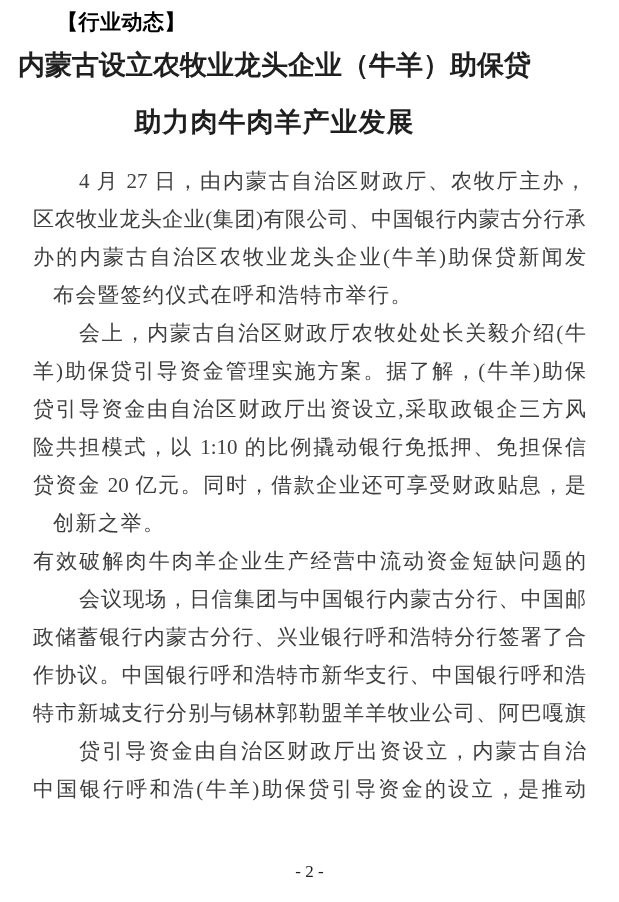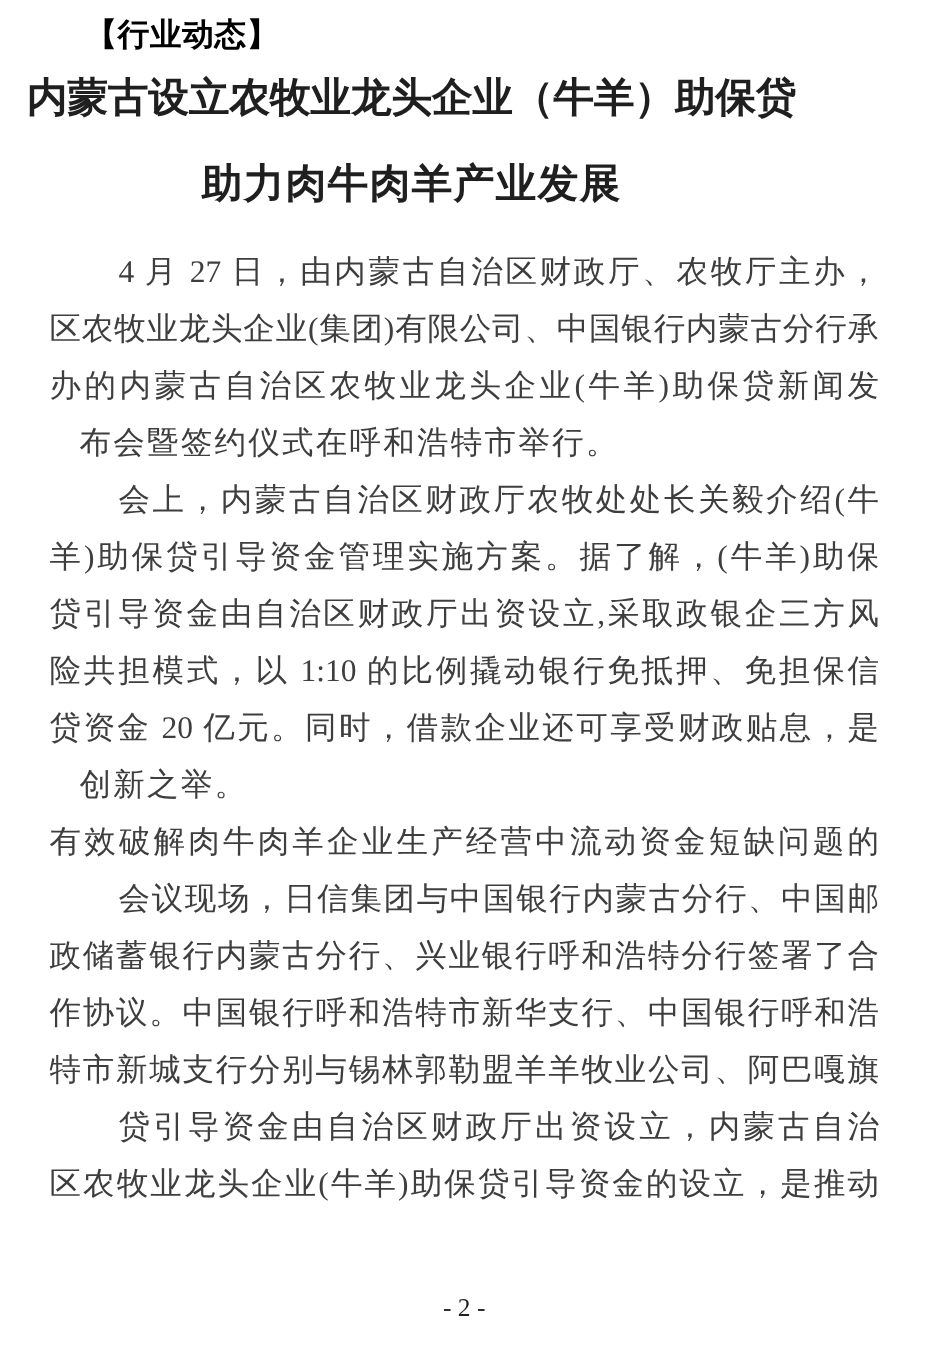--- a/index.html
+++ b/index.html
@@ -8,21 +8,21 @@
     width: 619px;
     height: 902px;
     background: #ffffff;
     overflow: hidden;
     font-family: "Liberation Serif", "DejaVu Serif", serif;
   }
   .section-tag {
     position: absolute;
     top: 10px;
     left: 57px;
-    font-family: Liberation Serif, serif;
+    font-family: Liberation Mono, monospace;
     font-weight: bold;
     font-size: 21px;
     line-height: 27px;
     color: #000000;
     letter-spacing: 0.5px;
   }
   .title {
     position: absolute;
     left: 0;
     width: 549px;
@@ -86,17 +86,17 @@
       <div class="bodyline">贷引导资金由自治区财政厅出资设立,采取政银企三方风</div>
       <div class="bodyline">险共担模式，以 1:10 的比例撬动银行免抵押、免担保信</div>
       <div class="bodyline">贷资金 20 亿元。同时，借款企业还可享受财政贴息，是</div>
       <div class="bodyline end">创新之举。</div>
       <div class="bodyline">有效破解肉牛肉羊企业生产经营中流动资金短缺问题的</div>
       <div class="bodyline first">会议现场，日信集团与中国银行内蒙古分行、中国邮</div>
       <div class="bodyline">政储蓄银行内蒙古分行、兴业银行呼和浩特分行签署了合</div>
       <div class="bodyline">作协议。中国银行呼和浩特市新华支行、中国银行呼和浩</div>
       <div class="bodyline">特市新城支行分别与锡林郭勒盟羊羊牧业公司、阿巴嘎旗</div>
       <div class="bodyline first">贷引导资金由自治区财政厅出资设立，内蒙古自治</div>
-      <div class="bodyline">区农牧业龙头企业(牛羊)助保贷引导资金的设立，是推动</div>
+      <div class="bodyline">中国银行呼和浩(牛羊)助保贷引导资金的设立，是推动</div>
     </div>
 
   <div class="footer">- 2 -</div>
 </div>
 
 </body></html>

